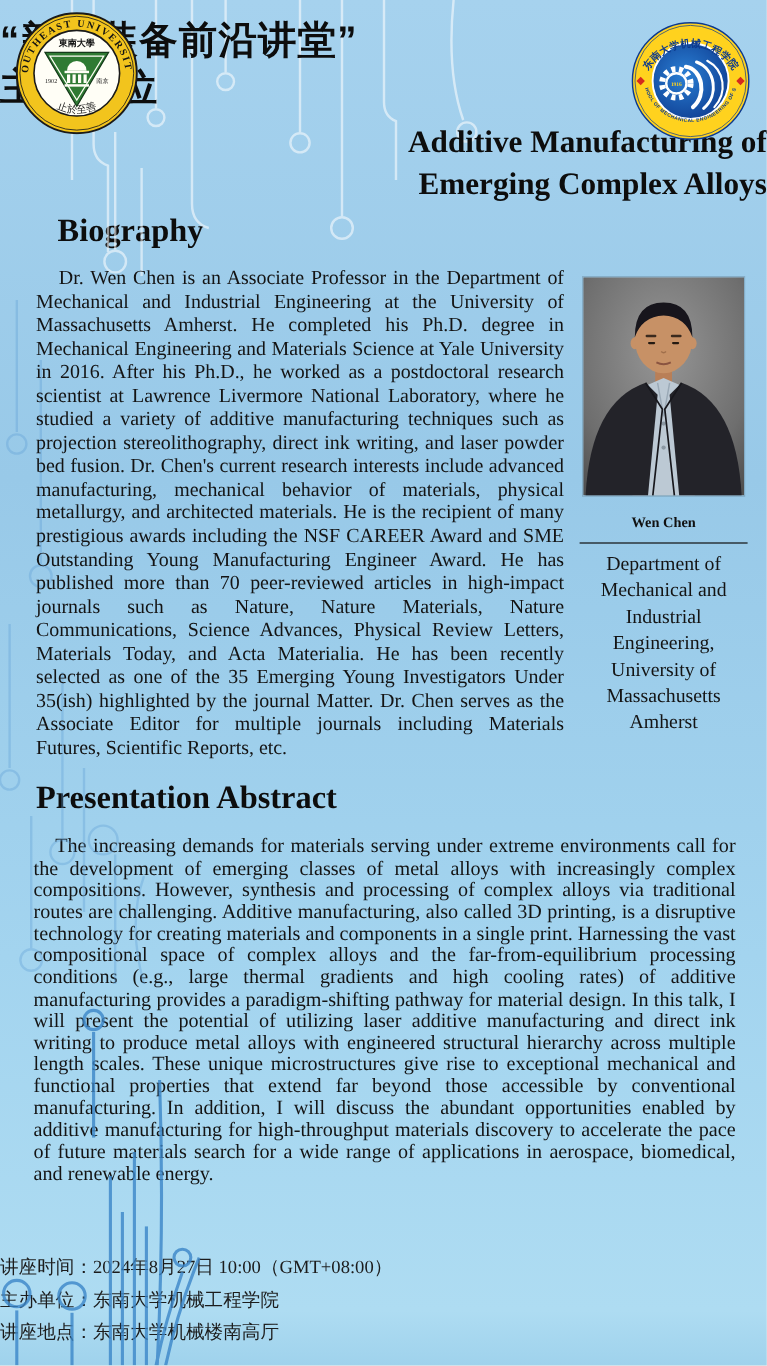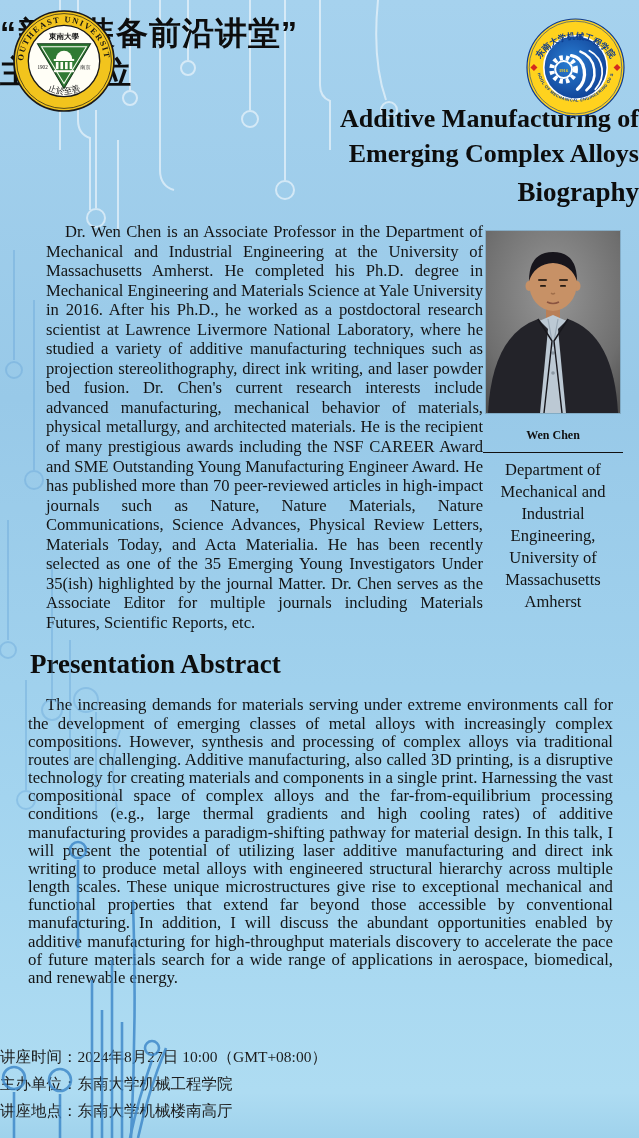--- a/index.html
+++ b/index.html
@@ -15,22 +15,22 @@
   .logo-right{position:absolute;right:14px;top:18px;width:99px;height:99px;}
   .series-title{
     text-align:left;font-family:"Liberation Sans","DejaVu Sans",sans-serif;
     font-weight:bold;font-size:32px;line-height:39px;letter-spacing:1px;color:#0d0d0d;
   }
   .talk-title{
     text-align:right;font-weight:bold;font-size:26px;line-height:35px;margin-top:9px;color:#0d0d0d;
   }
   
   .section-heading{font-weight:bold;font-size:27px;line-height:34px;color:#0d0d0d;}
-  .bio-heading{margin:4px 0 0 48px;text-align:right;}
-  .bio-row{display:flex;margin:13px 16px 0 46px;position:relative;}
+  .bio-heading{margin:4px 0 0 48px;}
+  .bio-row{display:flex;margin:13px 16px 0 30px;gap:13px;position:relative;}
   .bio-text{
     width:440px;font-size:16.6px;line-height:19.55px;text-align:justify;text-indent:19px;
     color:#141414;
   }
   .speaker-col{width:140px;flex:0 0 140px;text-align:center;padding-top:9px;}
   .speaker-photo{width:134px;height:182px;display:block;margin:0 auto;box-shadow:0 0 0 1px rgba(0,0,0,.15);}
   .speaker-name{
     font-weight:bold;font-size:12px;line-height:26px;margin-top:9px;
     border-bottom:1.5px solid #111;padding-bottom:4px;
   }

